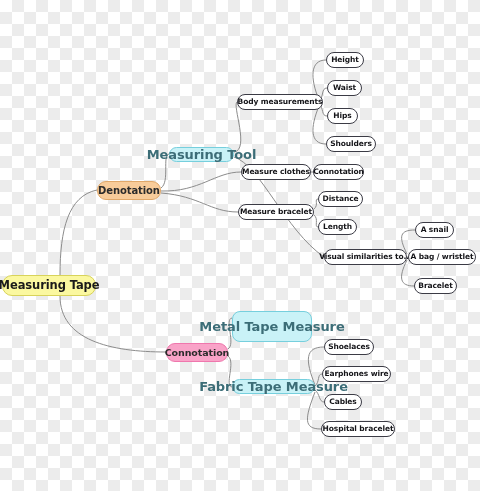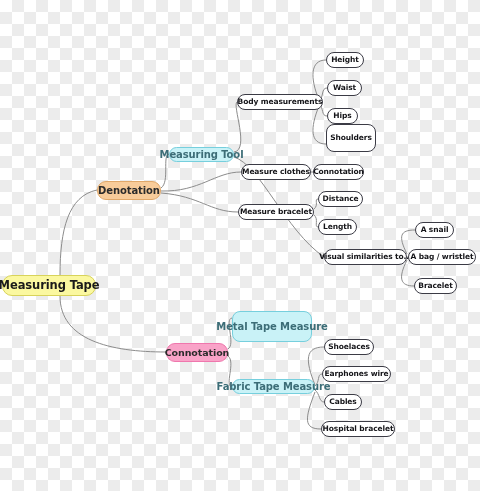--- a/index.html
+++ b/index.html
@@ -38,21 +38,21 @@
     background:#f8cc9a;border:1.3px solid #e0a86a;
     font-size:10px;font-weight:bold;color:#2b2b2b;text-align:center;
   }
   .n-cat-pink{
     background:#f9a3c8;border:1.3px solid #ef77ad;
     font-size:9.5px;font-weight:bold;color:#2b2b2b;
   }
   
   .n-cyan{
     background:#c9f2f7;border:1.1px solid #76cfdd;
-    font-size:10px;font-weight:bold;color:#3c6d77;
+    font-size:13px;font-weight:bold;color:#3c6d77;
     border-radius:8px;
   }
   
   .n-plain{
     background:#ffffff;border:1.1px solid #3b3b45;
     font-size:7.5px;font-weight:bold;color:#141418;
     border-radius:8px;
   }
 </style>
 </head>
@@ -117,21 +117,21 @@
       </div>
       <div class="node n-plain" style="left: 326px; top: 52px; width: 38px; height: 16px;">
         <span class="node-label">Height</span>
       </div>
       <div class="node n-plain" style="left: 327px; top: 80px; width: 35px; height: 16px;">
         <span class="node-label">Waist</span>
       </div>
       <div class="node n-plain" style="left: 327px; top: 108px; width: 31px; height: 16px;">
         <span class="node-label">Hips</span>
       </div>
-      <div class="node n-plain" style="left: 326px; top: 124px; width: 50px; height: 28px;">
+      <div class="node n-plain" style="left: 326px; top: 136px; width: 50px; height: 16px;">
         <span class="node-label">Shoulders</span>
       </div>
       <div class="node n-plain" style="left: 313px; top: 164px; width: 51px; height: 16px;">
         <span class="node-label">Connotation</span>
       </div>
       <div class="node n-plain" style="left: 318px; top: 191px; width: 45px; height: 16px;">
         <span class="node-label">Distance</span>
       </div>
       <div class="node n-plain" style="left: 318px; top: 219px; width: 39px; height: 16px;">
         <span class="node-label">Length</span>

